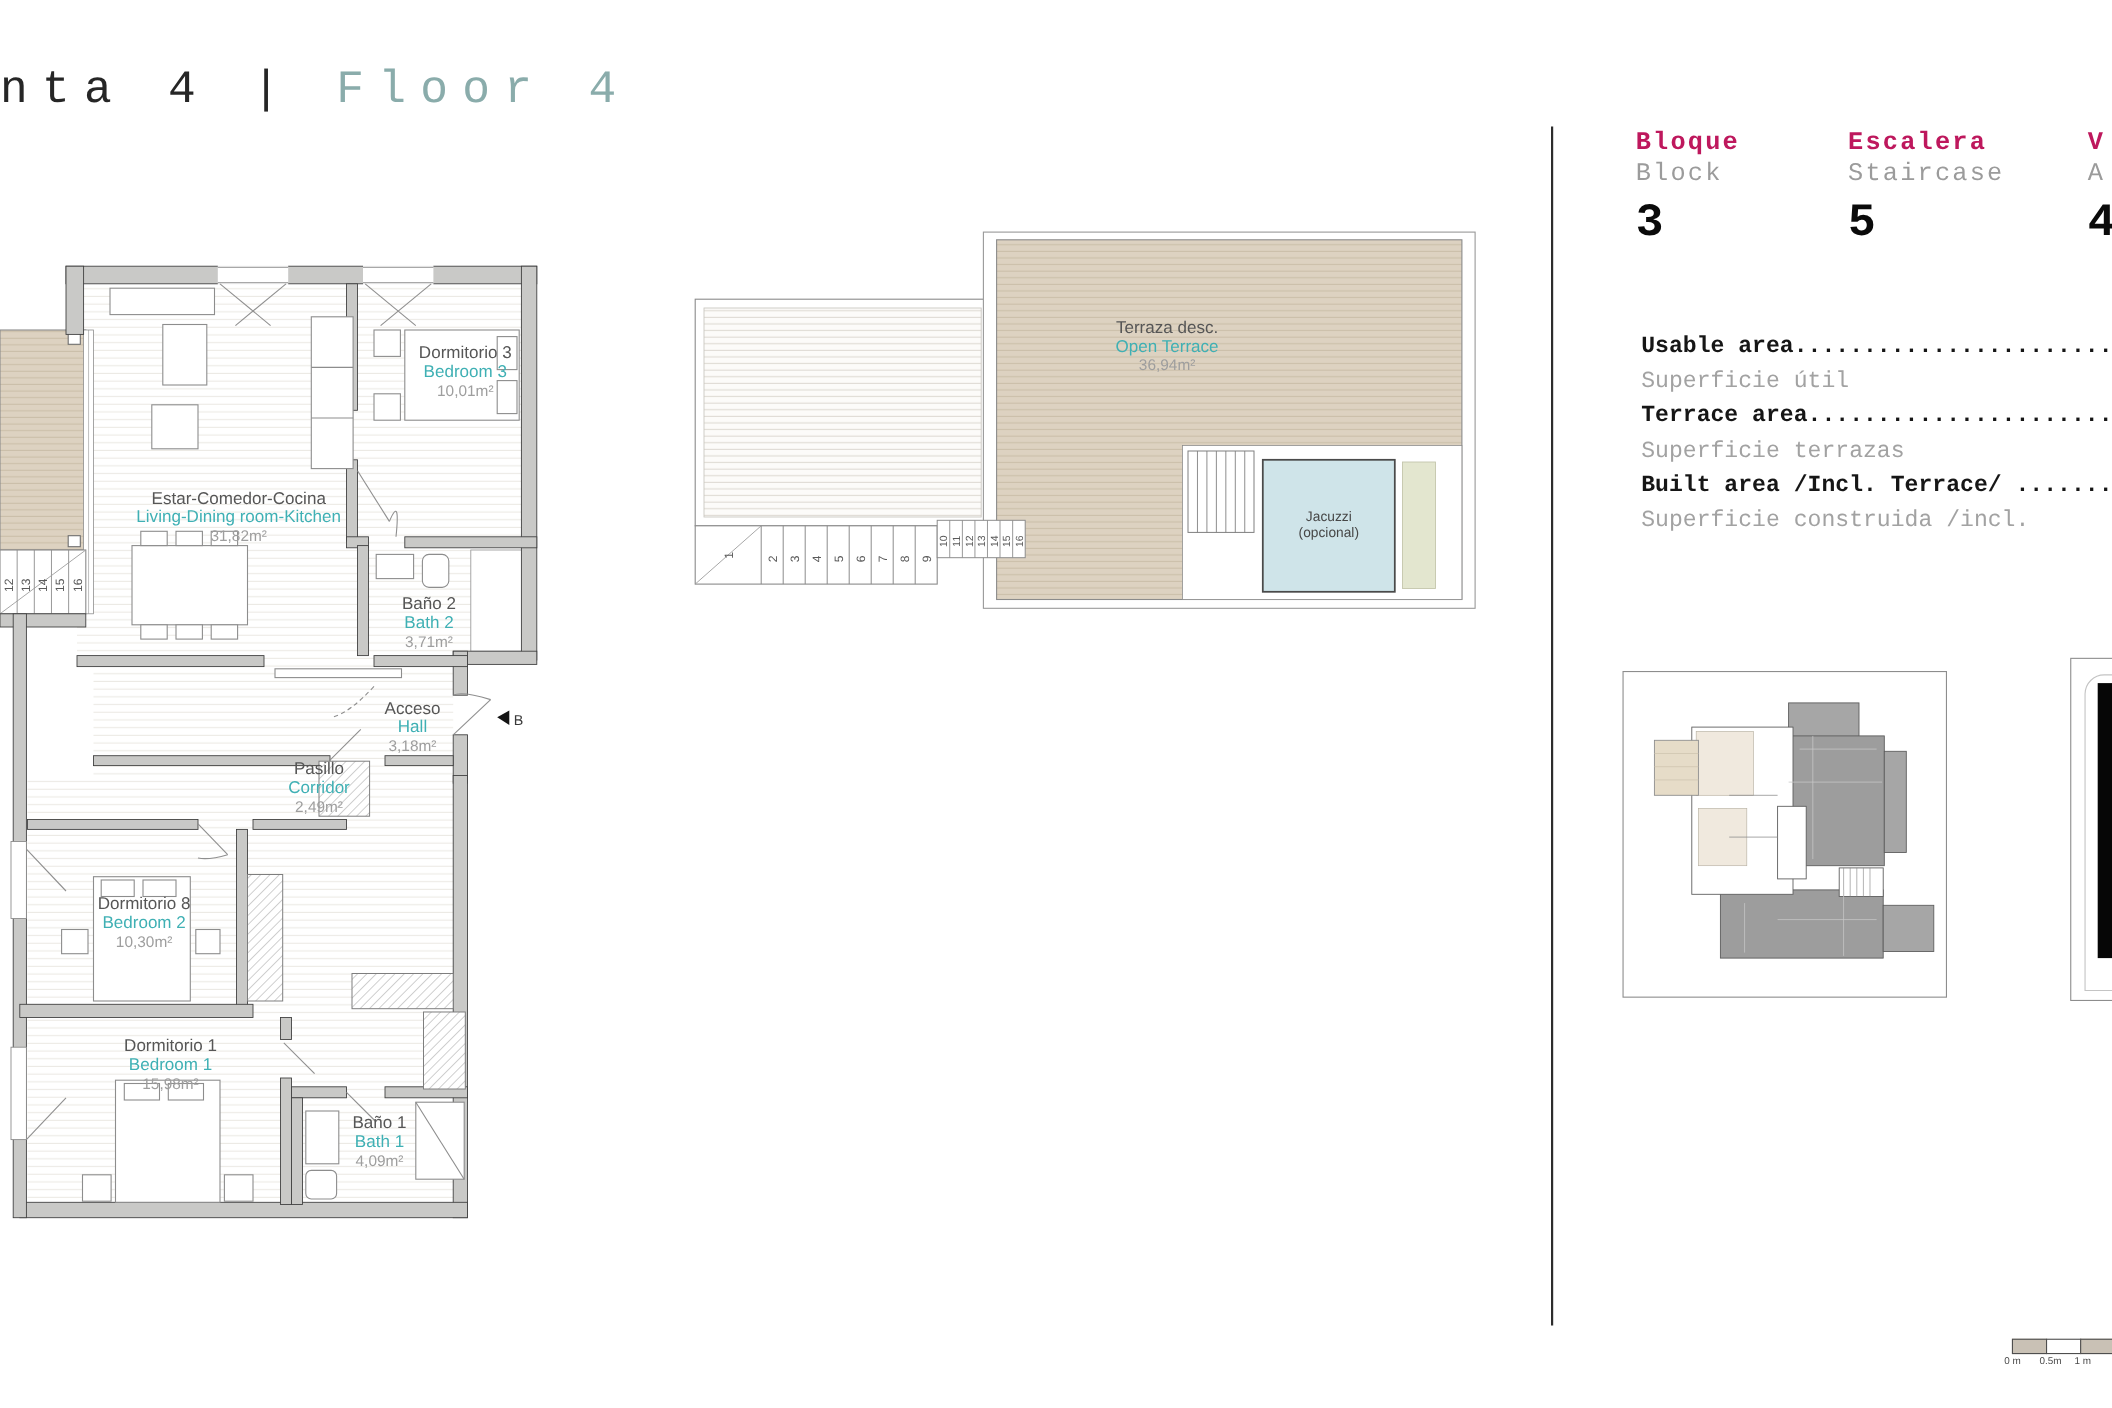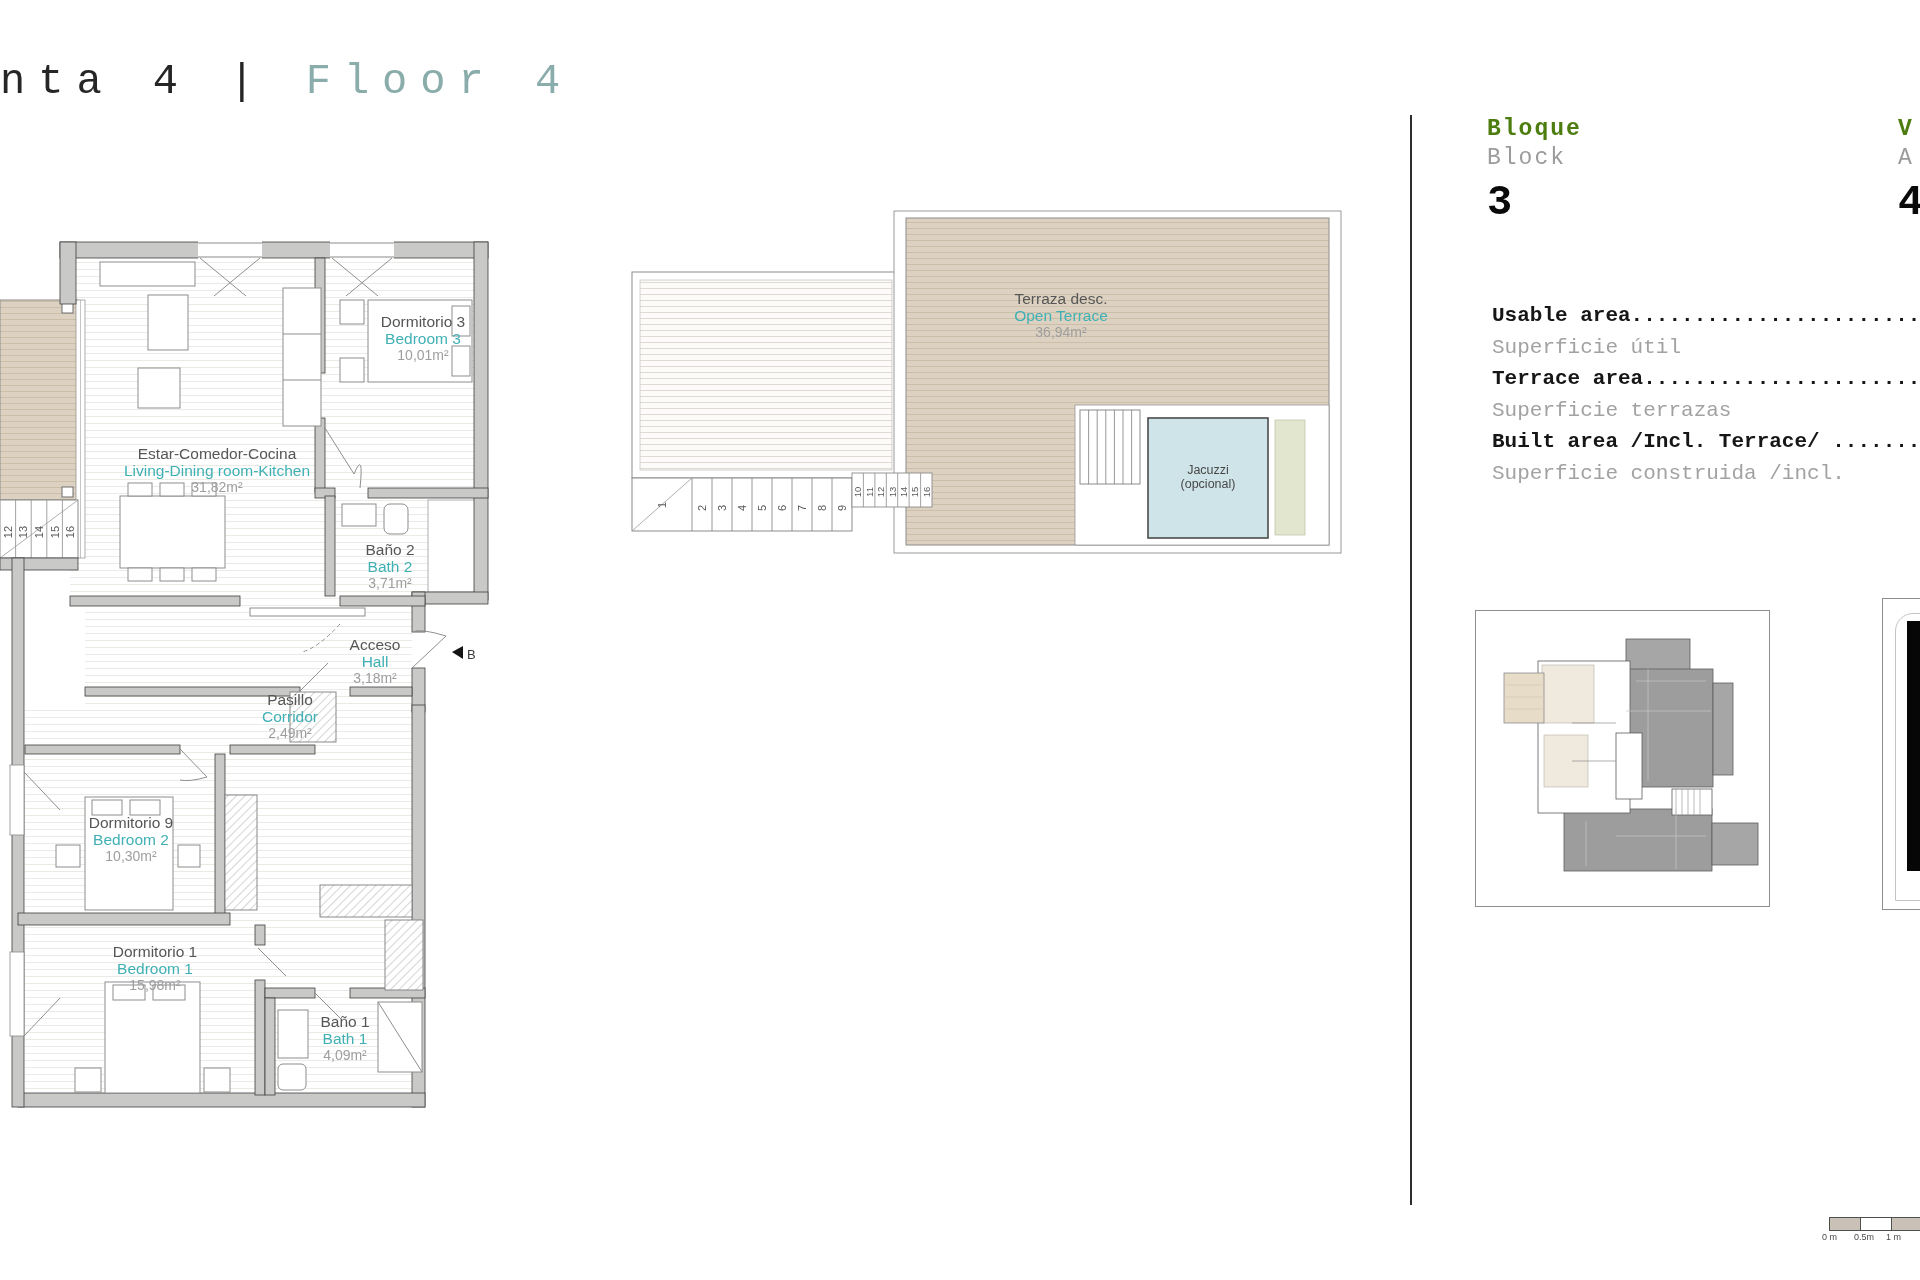--- a/index.html
+++ b/index.html
@@ -7,21 +7,21 @@
         font-family:"Liberation Mono",monospace;border-radius:17px;}
   
   .title{position:absolute;top:58px;font-size:42px;color:#262626;white-space:pre;}
   .title .sec{color:#8aacab;}
   .title-left{left:0;letter-spacing:13px;}
   .title-center{left:737px;letter-spacing:1px;}
   
   .divider{position:absolute;left:1410px;top:115px;width:2px;height:1090px;background:#2d2d2d;}
   
   .hdr-col{position:absolute;top:116px;}
-  .hdr-es{font-weight:bold;font-size:23px;color:#4d7c0f;letter-spacing:2px;}
+  .hdr-es{font-weight:bold;font-size:23px;color:#be185d;letter-spacing:2px;}
   .hdr-en{font-size:23px;color:#9b9b9b;letter-spacing:2px;margin-top:3px;}
   .hdr-val{font-weight:bold;font-size:42px;color:#0a0a0a;margin-top:8px;}
   
   .areas{position:absolute;left:1492px;top:300px;width:620px;}
   .area-en{font-weight:bold;font-size:21px;color:#161616;line-height:31.5px;white-space:pre;}
   .area-es{font-size:21px;color:#a2a2a2;line-height:31.5px;white-space:pre;}
   
   .room-label{position:absolute;transform:translate(-50%,-50%);text-align:center;
               font-family:"Liberation Sans",sans-serif;line-height:1.12;white-space:nowrap;}
   .room-label .es{display:block;font-size:15.5px;color:#565656;}
@@ -306,21 +306,21 @@
     <span class="es">Acceso</span>
     <span class="en">Hall</span>
     <span class="ar">3,18m²</span>
   </div>
   <div class="room-label" style="left:290px;top:716px;">
     <span class="es">Pasillo</span>
     <span class="en">Corridor</span>
     <span class="ar">2,49m²</span>
   </div>
   <div class="room-label" style="left:131px;top:839px;">
-    <span class="es">Dormitorio 9</span>
+    <span class="es">Dormitorio 8</span>
     <span class="en">Bedroom 2</span>
     <span class="ar">10,30m²</span>
   </div>
   <div class="room-label" style="left:155px;top:968px;">
     <span class="es">Dormitorio 1</span>
     <span class="en">Bedroom 1</span>
     <span class="ar">15,98m²</span>
   </div>
   <div class="room-label" style="left:345px;top:1038px;">
     <span class="es">Baño 1</span>
@@ -337,20 +337,25 @@
     <span class="es">Jacuzzi</span>
     <span class="en2">(opcional)</span>
   </div>
 
   <div class="divider"></div>
 
   <div class="hdr-col" style="left:1487px;">
     <div class="hdr-es">Bloque</div>
     <div class="hdr-en">Block</div>
     <div class="hdr-val">3</div>
+  </div>
+  <div class="hdr-col" style="left:1680px;">
+    <div class="hdr-es">Escalera</div>
+    <div class="hdr-en">Staircase</div>
+    <div class="hdr-val">5</div>
   </div>
   <div class="hdr-col" style="left:1898px;">
     <div class="hdr-es">V</div>
     <div class="hdr-en">A</div>
     <div class="hdr-val">4</div>
   </div>
 
   <div class="areas">
     <div class="area-en">Usable area..............................</div>
     <div class="area-es">Superficie útil</div>

